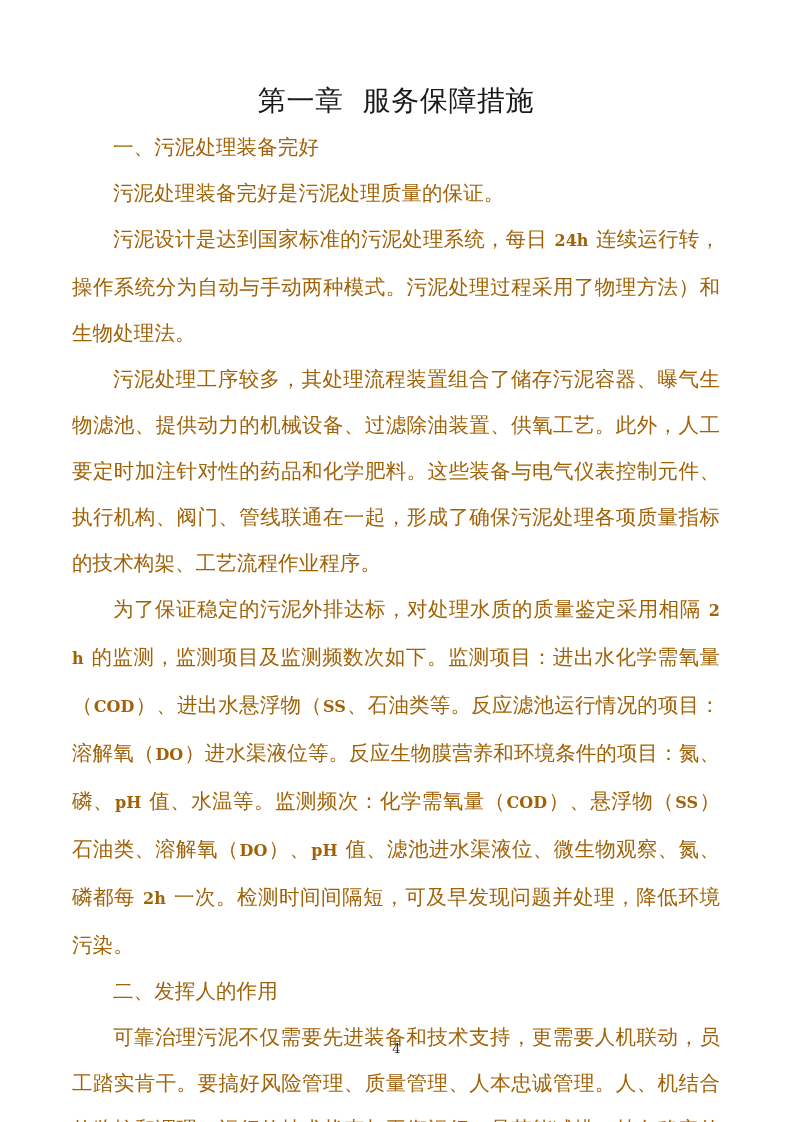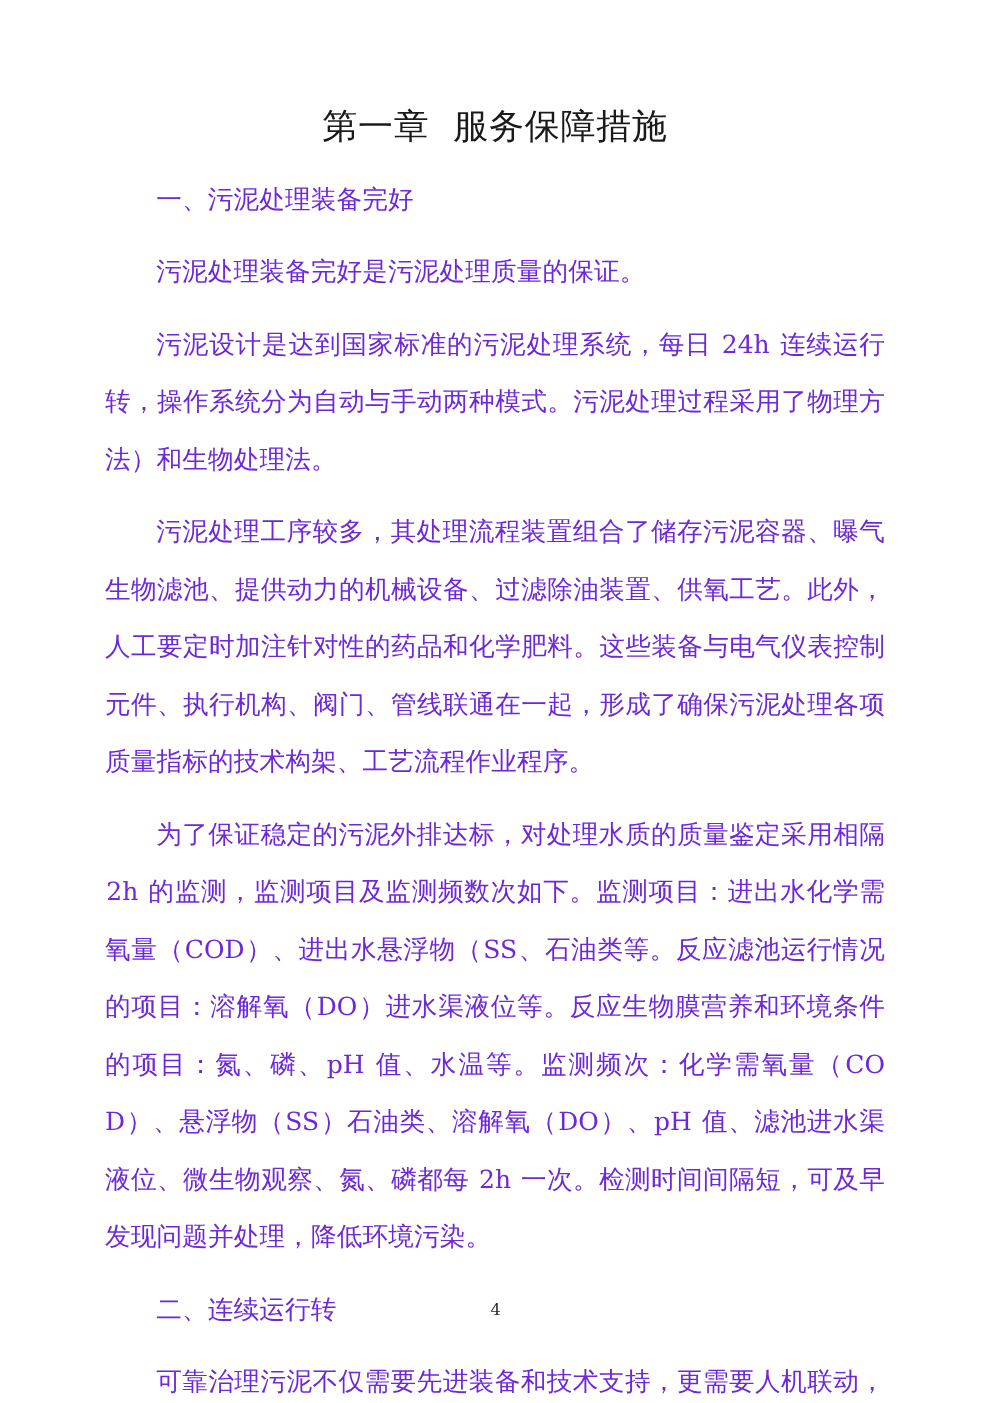--- a/index.html
+++ b/index.html
@@ -40,43 +40,44 @@
     color: #1a1a1a;
     white-space: pre;
   }
   .heading-chapter { margin: 0; }
   .heading-section { margin: 0 0 4px 0; }
 
   
   .para {
     font-size: 20.5px;
     line-height: 46px;
-    margin: 12px;
+    margin: 0;
     text-align: justify;
     text-justify: inter-character;
     text-align-last: left;
     letter-spacing: 0.1px;
-    color: #6d28d9;
+    color: #a16207;
     word-break: break-all;
   }
   .para.indent {
     text-indent: 41px;
   }
   
   .para.subhead {
     text-indent: 41px;
     text-align: left;
   }
 
   
   .lat {
     font-family: "DejaVu Serif", "Liberation Serif", serif;
-    font-size: 20px;
+    font-size: 16px;
     letter-spacing: 0;
     padding: 0 1px;
+    font-weight: bold;
   }
 
   
   .page-number {
     position: absolute;
     left: 0;
     right: 0;
     top: 1040px;
     text-align: center;
     font-size: 13px;
@@ -98,21 +99,21 @@
     <p class="para subhead">一、污泥处理装备完好</p>
 
     <p class="para indent">污泥处理装备完好是污泥处理质量的保证。</p>
 
     <p class="para indent">污泥设计是达到国家标准的污泥处理系统，每日 <span class="lat">24h</span> 连续运行转，操作系统分为自动与手动两种模式。污泥处理过程采用了物理方法）和生物处理法。</p>
 
     <p class="para indent">污泥处理工序较多，其处理流程装置组合了储存污泥容器、曝气生物滤池、提供动力的机械设备、过滤除油装置、供氧工艺。此外，人工要定时加注针对性的药品和化学肥料。这些装备与电气仪表控制元件、执行机构、阀门、管线联通在一起，形成了确保污泥处理各项质量指标的技术构架、工艺流程作业程序。</p>
 
     <p class="para indent">为了保证稳定的污泥外排达标，对处理水质的质量鉴定采用相隔 <span class="lat">2h</span> 的监测，监测项目及监测频数次如下。监测项目：进出水化学需氧量（<span class="lat">COD</span>）、进出水悬浮物（<span class="lat">SS</span>、石油类等。反应滤池运行情况的项目：溶解氧（<span class="lat">DO</span>）进水渠液位等。反应生物膜营养和环境条件的项目：氮、磷、<span class="lat">pH</span> 值、水温等。监测频次：化学需氧量（<span class="lat">COD</span>）、悬浮物（<span class="lat">SS</span>）石油类、溶解氧（<span class="lat">DO</span>）、<span class="lat">pH</span> 值、滤池进水渠液位、微生物观察、氮、磷都每 <span class="lat">2h</span> 一次。检测时间间隔短，可及早发现问题并处理，降低环境污染。</p>
 
-    <p class="para subhead">二、连续运行转</p>
+    <p class="para subhead">二、发挥人的作用</p>
 
 
     <p class="para indent">可靠治理污泥不仅需要先进装备和技术支持，更需要人机联动，员工踏实肯干。要搞好风险管理、质量管理、人本忠诚管理。人、机结合的监控和调理，运行的技术状态与平衡运行，是节能减排、持久稳定的有效途径，要实施好员</p>
 
   </div>
 
   <div class="page-number">4</div>
 
 </div>
 

